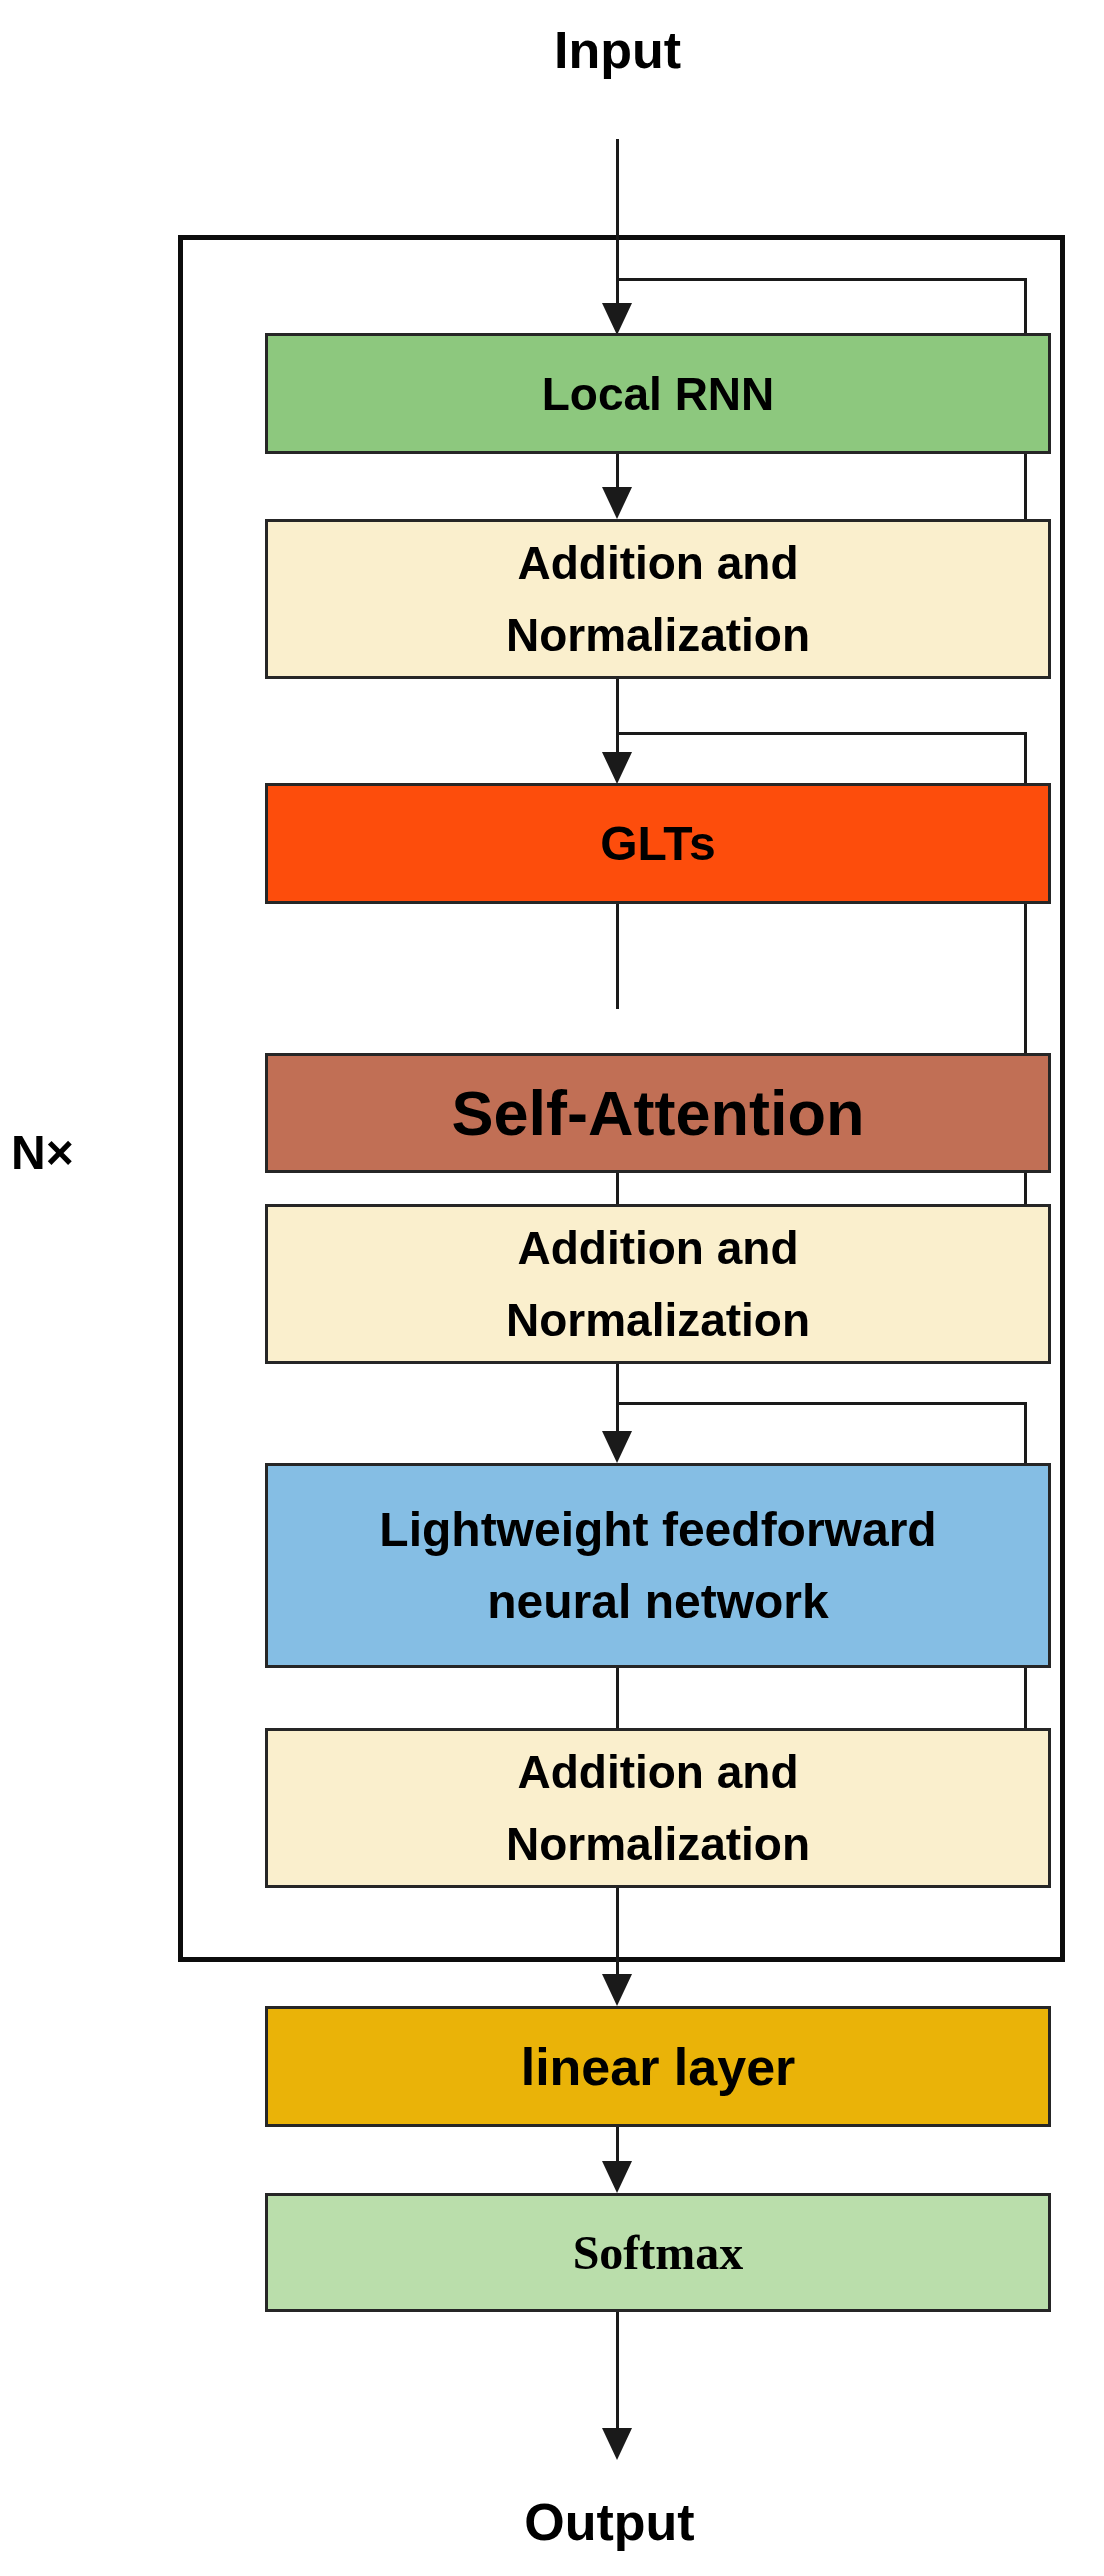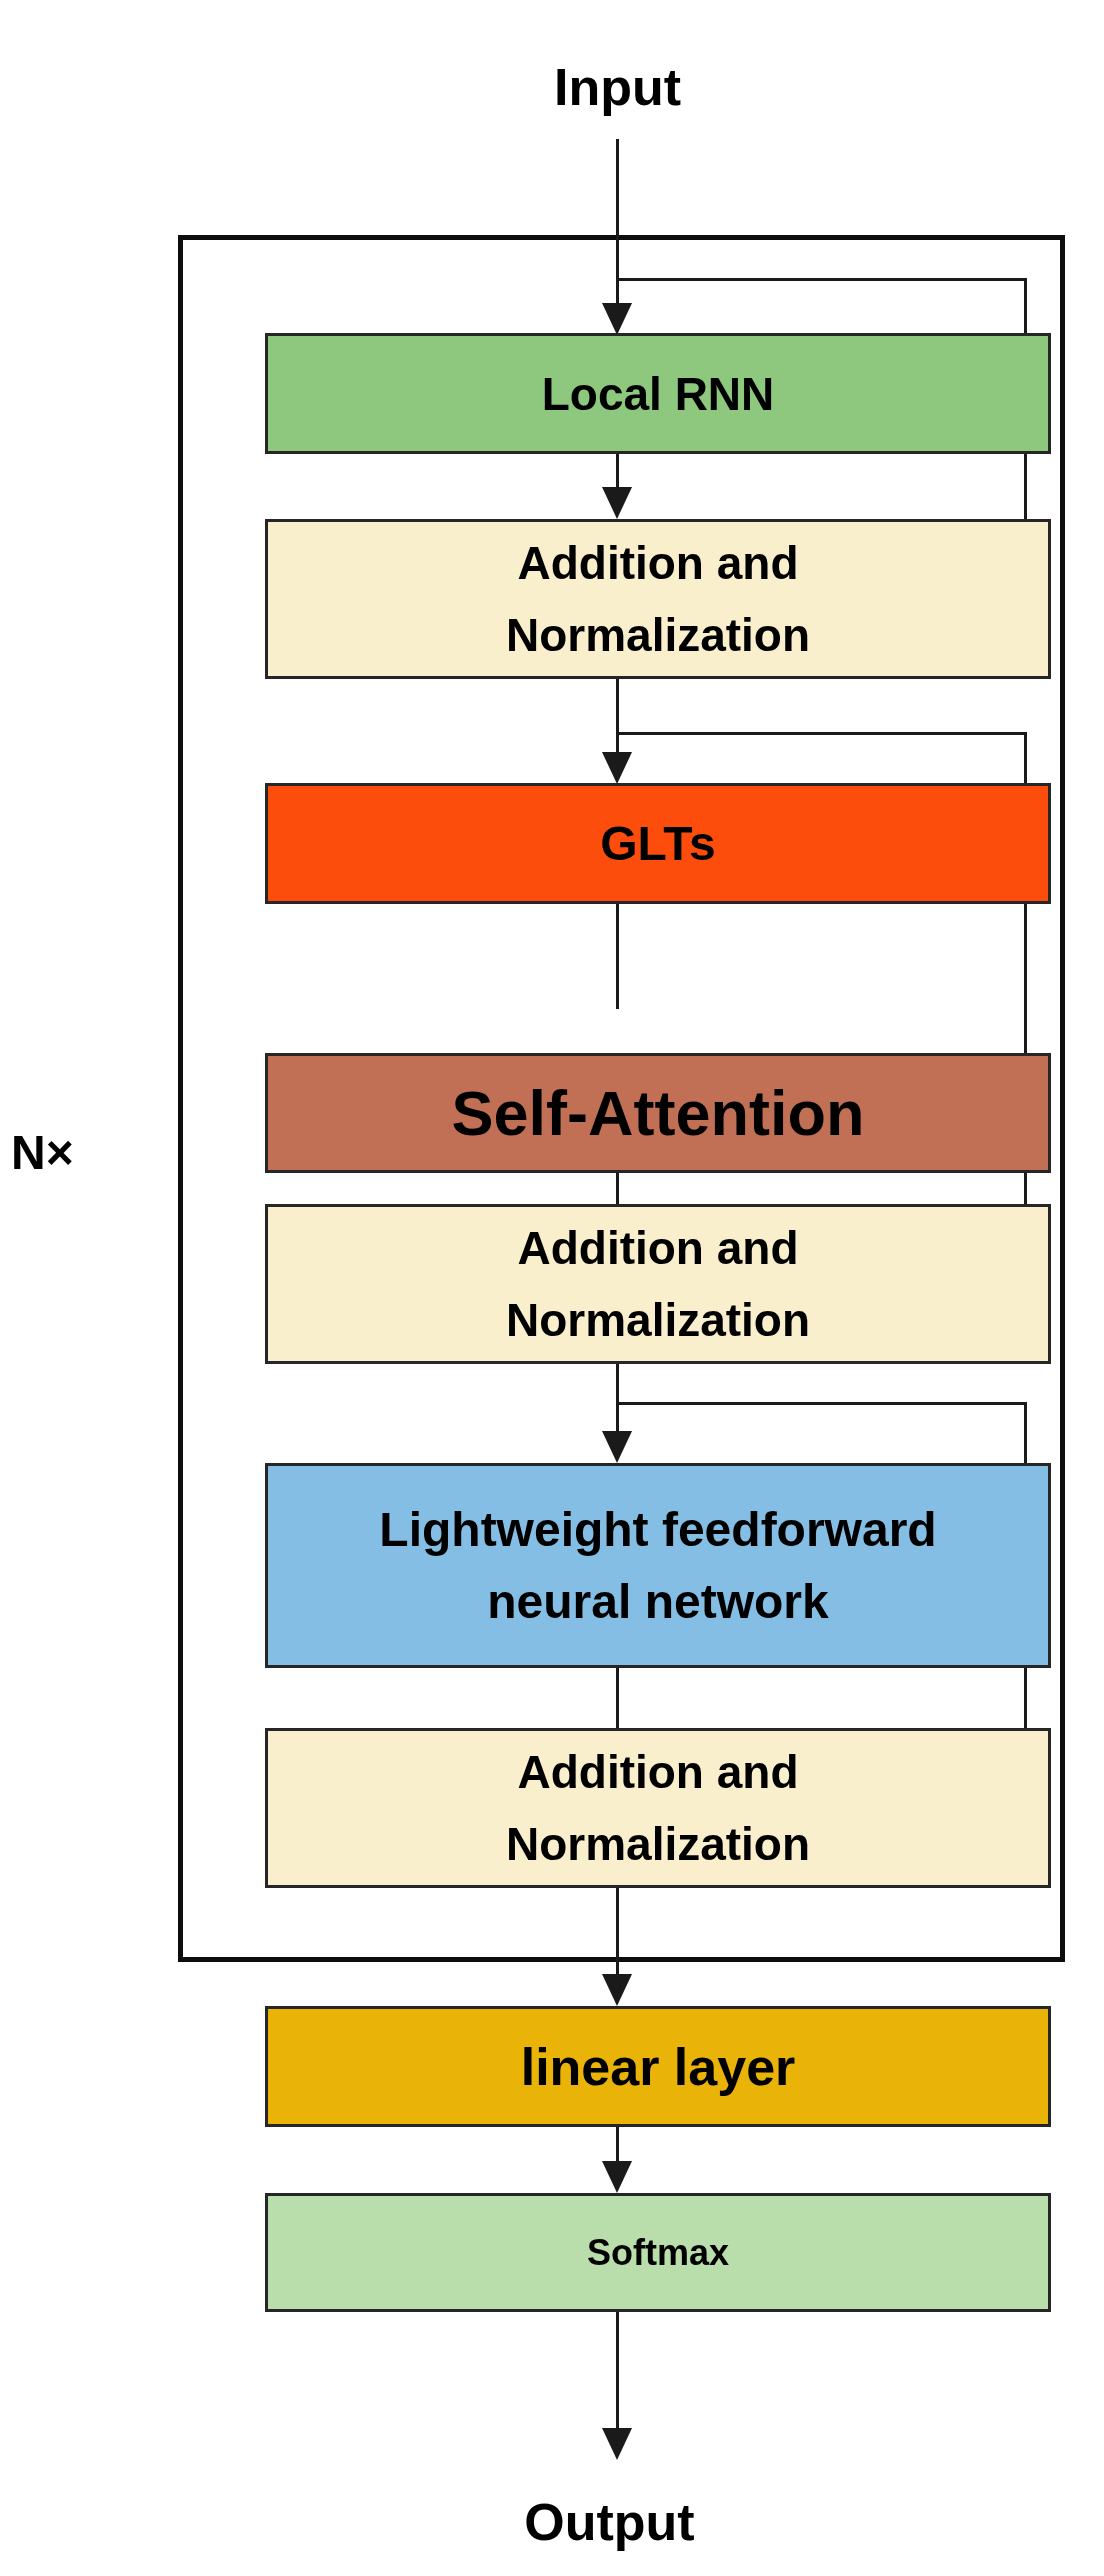--- a/index.html
+++ b/index.html
@@ -66,21 +66,21 @@
     border-bottom: 14px solid transparent;
     border-right: 26px solid #1a1a1a;
     z-index: 2;
   }
 </style>
 </head>
 <body>
 
 <div id="canvas">
 
-  <div class="free-label" style="left:432px; top:20.4px; width:371px; font-size:52px;margin-top:37px;">Input</div>
+  <div class="free-label" style="left:432px; top:20.4px; width:371px; font-size:52px;">Input</div>
   <div class="free-label" style="left:424px; top:2492px; width:371px; font-size:52px;">Output</div>
   <div class="free-label" style="left:11px; top:1125px; width:111px; font-size:48px; text-align:left;">N×</div>
 
   <div class="outer-box"></div>
 
   <div class="conn v" style="left:616px; top:139px; height:165px;"></div>
   <div class="arrow-down" style="left:602px; top:303px;"></div>
 
   <div class="conn v" style="left:616px; top:454px; height:35px;"></div>
   <div class="arrow-down" style="left:602px; top:487px;"></div>
@@ -149,18 +149,18 @@
 
   <div class="block two-line" style="top: 1728px; height: 160px; background-color: rgb(250, 239, 205);">
     <span class="line1">Addition and</span>
     <span class="line2">Normalization</span>
   </div>
 
   <div class="block single" style="top: 2006px; height: 121px; font-size: 52px; background-color: #eab308;">
     <span class="only-line">linear layer</span>
   </div>
 
-  <div class="block single" style="top: 2193px; height: 119px; font-size: 36px; background-color: rgb(186, 222, 171);">
+  <div class="block single" style="top: 2193px; height: 119px; font-size: 48px; background-color: rgb(186, 222, 171); font-family: Liberation Serif, serif;">
     <span class="only-line">Softmax</span>
   </div>
 
 </div>
 
 
 </body></html>

